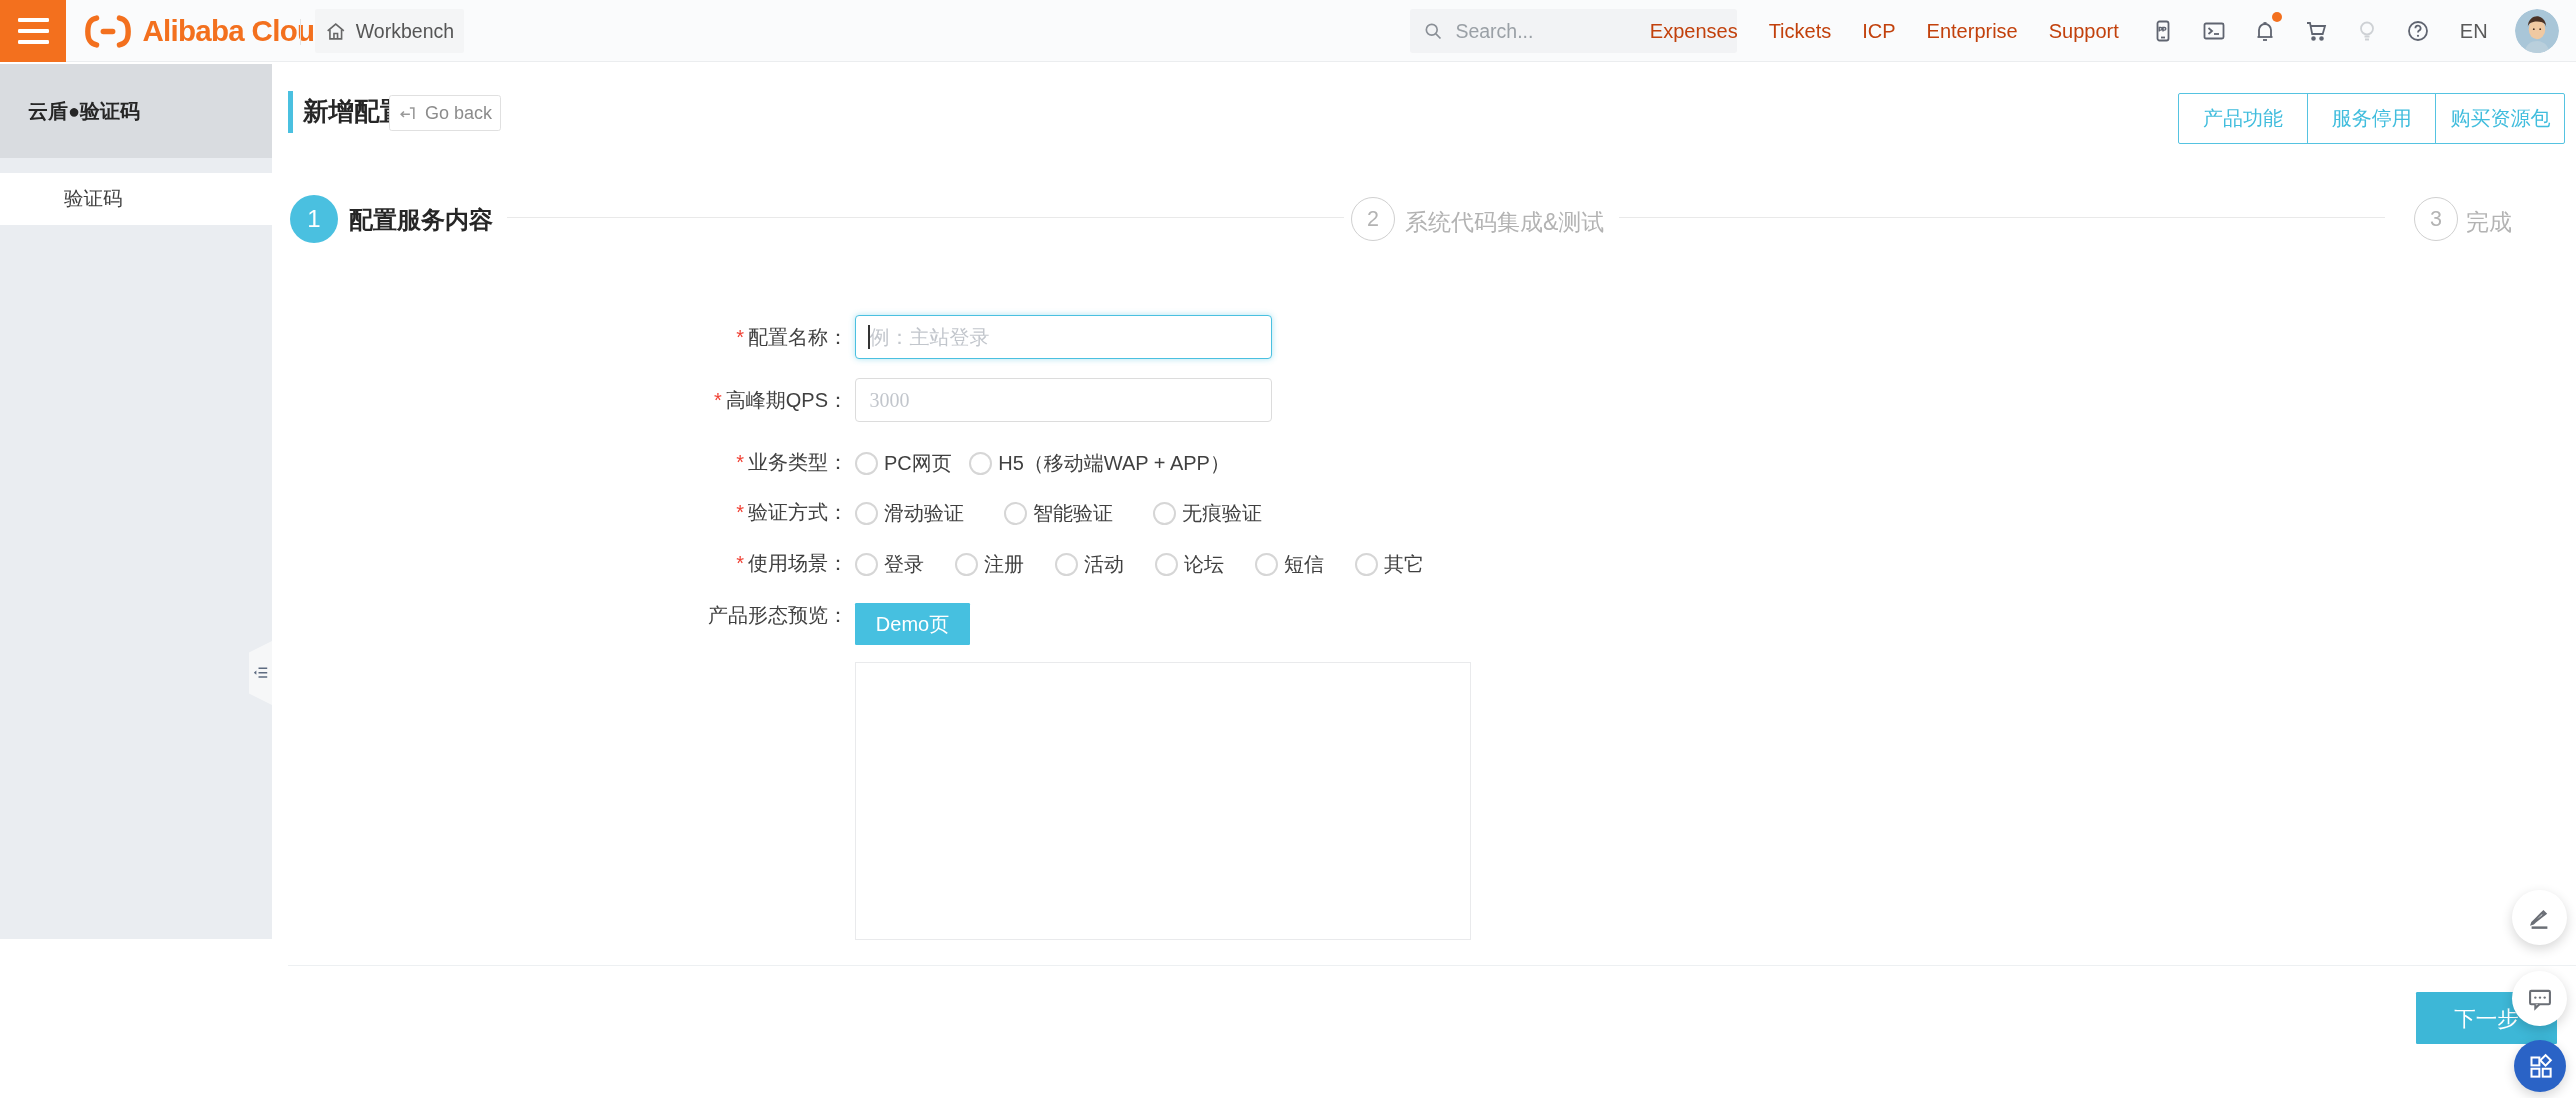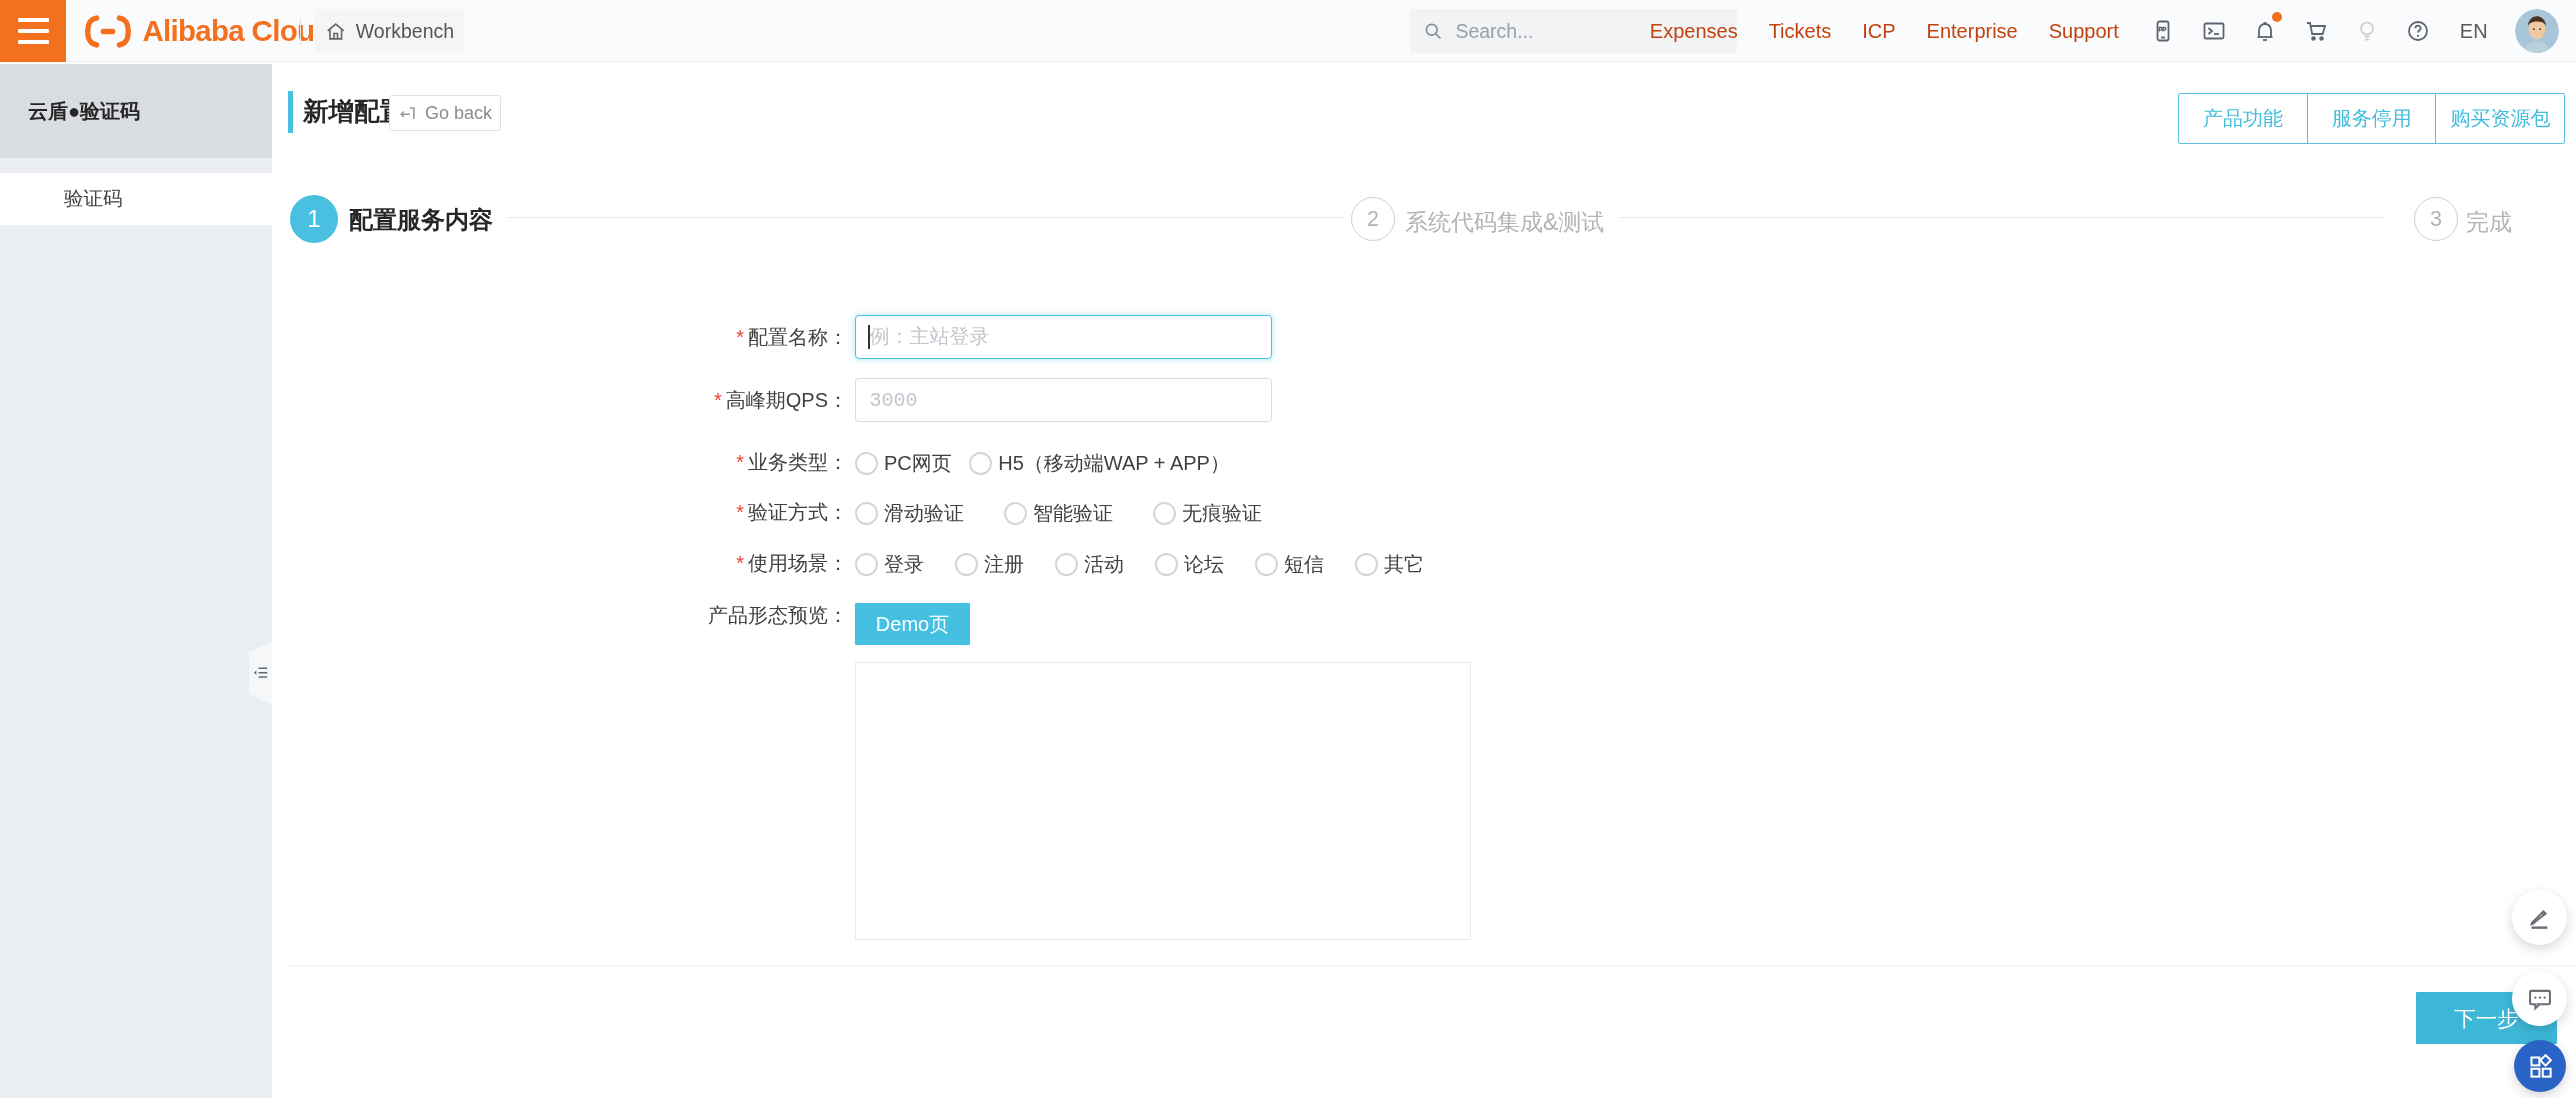--- a/index.html
+++ b/index.html
@@ -35,21 +35,21 @@
                       margin-right:31px; cursor:pointer; }
   .icon-btn { position:relative; display:flex; align-items:center; justify-content:center;
               width:27px; height:27px; margin-right:24px; cursor:pointer; }
   .icon-btn.dim { opacity:.45; }
   .badge-dot { position:absolute; right:-2.7px; top:-5.4px; width:10px; height:10px;
                border-radius:50%; background:#f3701e; }
   .lang { font-size:20px; color:#595959; margin:0 27px 0 4px; cursor:pointer; text-decoration:none; }
   .avatar { width:44px; height:44px; border-radius:50%; overflow:hidden; cursor:pointer; }
 
   
-  .sidebar { position:absolute; left:0; top:64px; width:272px; height:1035px; background:#eaedf1; }
+  .sidebar { position:absolute; left:0; top:64px; width:272px; height:875px; background:#eaedf1; }
   .side-title { height:94px; background:#d9dce0; display:flex; align-items:center;
                 padding-left:28px; font-size:20px; font-weight:bold; color:#262626; }
   .side-item { margin-top:14.8px; height:52px; background:#fff; display:flex;
                align-items:center; padding-left:64px; font-size:19.5px; color:#404040; cursor:pointer; }
   .side-collapse { position:absolute; left:249px; top:577px; width:23px; height:64px;
                    background:#f6f7f8; clip-path:polygon(100% 0,100% 100%,0 82%,0 18%);
                    display:flex; align-items:center; justify-content:center; cursor:pointer; }
 
   
   .content { position:absolute; left:272px; top:64px; width:2304px; height:1035px; background:#fff; }
@@ -86,21 +86,21 @@
   #step-line-2 { left:1619px; width:766px; }
 
   
   .flabel { position:absolute; left:570px; width:278px; text-align:right;
             font-size:20px; color:#404040; line-height:28px; white-space:nowrap; }
   .req { color:#f04134; margin-right:4px; font-size:20px; }
   .tinput { position:absolute; left:855px; width:417px; height:44px; background:#fff;
             border-radius:4px; display:flex; align-items:center; }
   .tinput input { width:100%; height:100%; border:none; outline:none; background:transparent;
                   padding:0 13.4px; font-size:20px; color:#333;
-                  font-family:Liberation Mono, monospace; }
+                  font-family:Liberation Serif, serif; }
   .tinput input::placeholder { color:#c2c6cc; }
   #input-config-name { top:315px; border:1.3px solid #4ac0e0;
                        box-shadow:0 0 6.7px rgba(74,192,224,.45); }
   #input-qps { top:378px; border:1.3px solid #dcdcdc; }
   .caret { position:absolute; left:12px; top:9.4px; width:2px; height:24px; background:#333; }
   .rgroup { position:absolute; left:855px; display:flex; align-items:center; height:24px; }
   #group-biz { top:451px; gap:17.4px; }
   #group-verify { top:501px; gap:40px; }
   #group-scene { top:552px; gap:31px; }
   .ritem { display:flex; align-items:center; cursor:pointer; }

